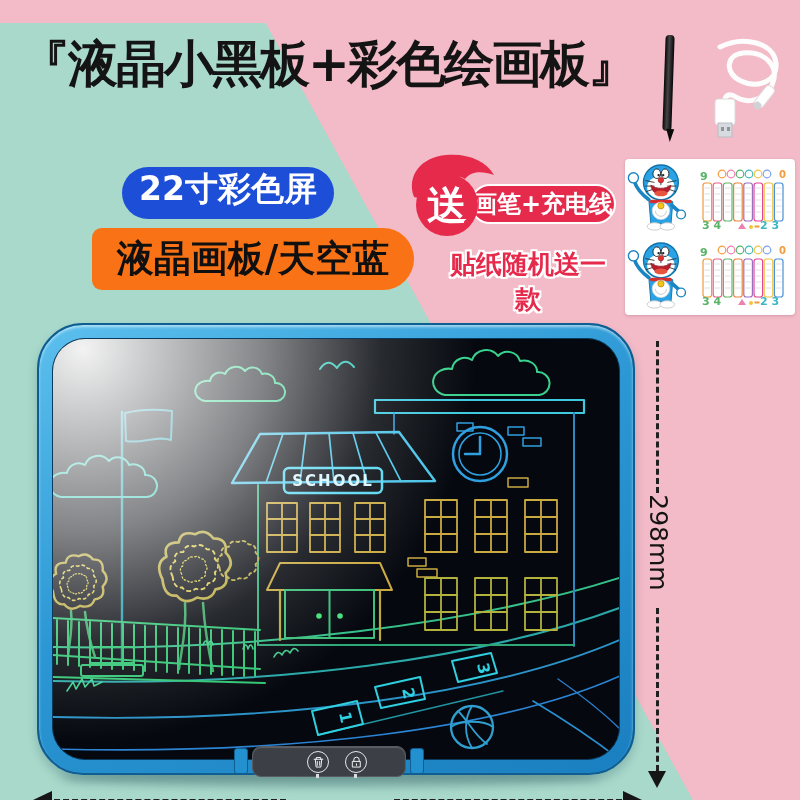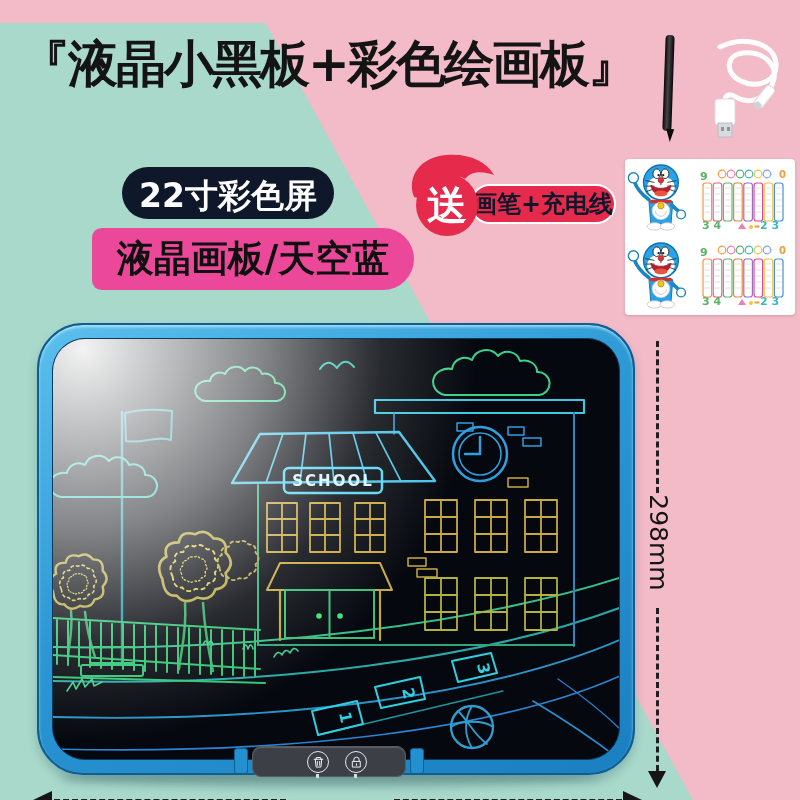--- a/index.html
+++ b/index.html
@@ -12,32 +12,32 @@
   .bg-teal { left:0; top:0; width:800px; height:800px;
     background:#a9d9cb;
     clip-path:polygon(0 0, 33.2% 0, 88.2% 100%, 0 100%); }
 
   
   .title { left:2px; top:10px; width:652px; height:62px; text-align:center;
     font-size:50px; font-weight:900; color:#141414; letter-spacing:-2px; line-height:62px; }
 
   
   .pill-green { left:122px; top:144px; width:212px; height:52px; border-radius:26px;
-    background:#0f172a; color:#fff; font-size:33px; font-weight:600;
-    display:flex; align-items:flex-end; justify-content:center; }
+    background:#1d4ed8; color:#fff; font-size:33px; font-weight:600;
+    display:flex; align-items:flex-start; justify-content:center; }
   .spec-box { left:92px; top:205px; width:322px; height:62px;
-    background:#ec4899; border-radius:10px 32px 32px 10px; color:#101010;
+    background:#f97316; border-radius:10px 32px 32px 10px; color:#101010;
     font-size:37px; font-weight:800; display:flex; align-items:center; justify-content:center; }
 
   .gift-flame { left:406px; top:128px; width:96px; height:52px; }
   .gift-circle { left:416px; top:151px; width:62px; height:62px; border-radius:50%;
     background:#e62a4c; color:#fff; font-size:40px; font-weight:800;
     display:flex; align-items:center; justify-content:center; z-index:3; }
   .gift-pill { left:470px; top:161px; width:146px; height:40px; background:#e62a4c;
-    border:2.5px solid #fff; border-radius:21px; color:#0f172a; font-size:24px; font-weight:700;
+    border:2.5px solid #fff; border-radius:21px; color:#ffffff; font-size:24px; font-weight:700;
     display:flex; align-items:center; justify-content:center; z-index:2; }
   .gift-note { left:438px; top:224px; width:180px; text-align:center;
     font-size:26px; font-weight:800; color:#e62a4c;
     text-shadow:-2px -2px 0 #fff,2px -2px 0 #fff,-2px 2px 0 #fff,2px 2px 0 #fff,0 -2px 0 #fff,0 2px 0 #fff,-2px 0 0 #fff,2px 0 0 #fff; }
 
   
   .stylus { left:664px; top:12px; width:9px; height:96px;
     background:linear-gradient(90deg,#050505,#454545 45%,#050505); border-radius:4px;
     transform:rotate(2deg); }
   .stylus-tip { left:666px; top:106px; width:0; height:0;
@@ -166,20 +166,21 @@
 
   <svg class="abs gift-flame" viewBox="0 0 96 52">
     <path d="M8,46 C0,24 16,6 40,4 C62,2 80,10 88,24 C74,19 64,21 59,28 C51,23 43,26 41,34 C30,29 19,34 17,48 Z" fill="#e62a4c"></path>
   </svg>
   <div class="abs gift-circle">
     <span>送</span>
   </div>
   <div class="abs gift-pill">
     <span>画笔+充电线</span>
   </div>
+  <div class="abs gift-note">贴纸随机送一款</div>
 
   <div class="abs stylus"></div>
   <div class="abs stylus-tip"></div>
 
   <svg class="abs cable-box" viewBox="0 0 112 116">
     <path d="M34,14 C58,2 88,10 90,30 C92,48 72,56 55,48 C39,41 39,22 57,20 C80,18 94,34 86,52 C80,66 62,72 50,64 C44,60 40,62 39,66" fill="none" stroke="#fdfdfd" stroke-width="5" stroke-linecap="round"></path>
     <rect x="29" y="66" width="20" height="26" rx="3" fill="#fff" stroke="#dcdcdc"></rect>
     <rect x="32" y="90" width="14" height="14" fill="#d7dade" stroke="#b9bdc4"></rect>
     <rect x="35" y="94" width="3" height="4" fill="#8e949c"></rect>
       <rect x="41" y="94" width="3" height="4" fill="#8e949c"></rect>

